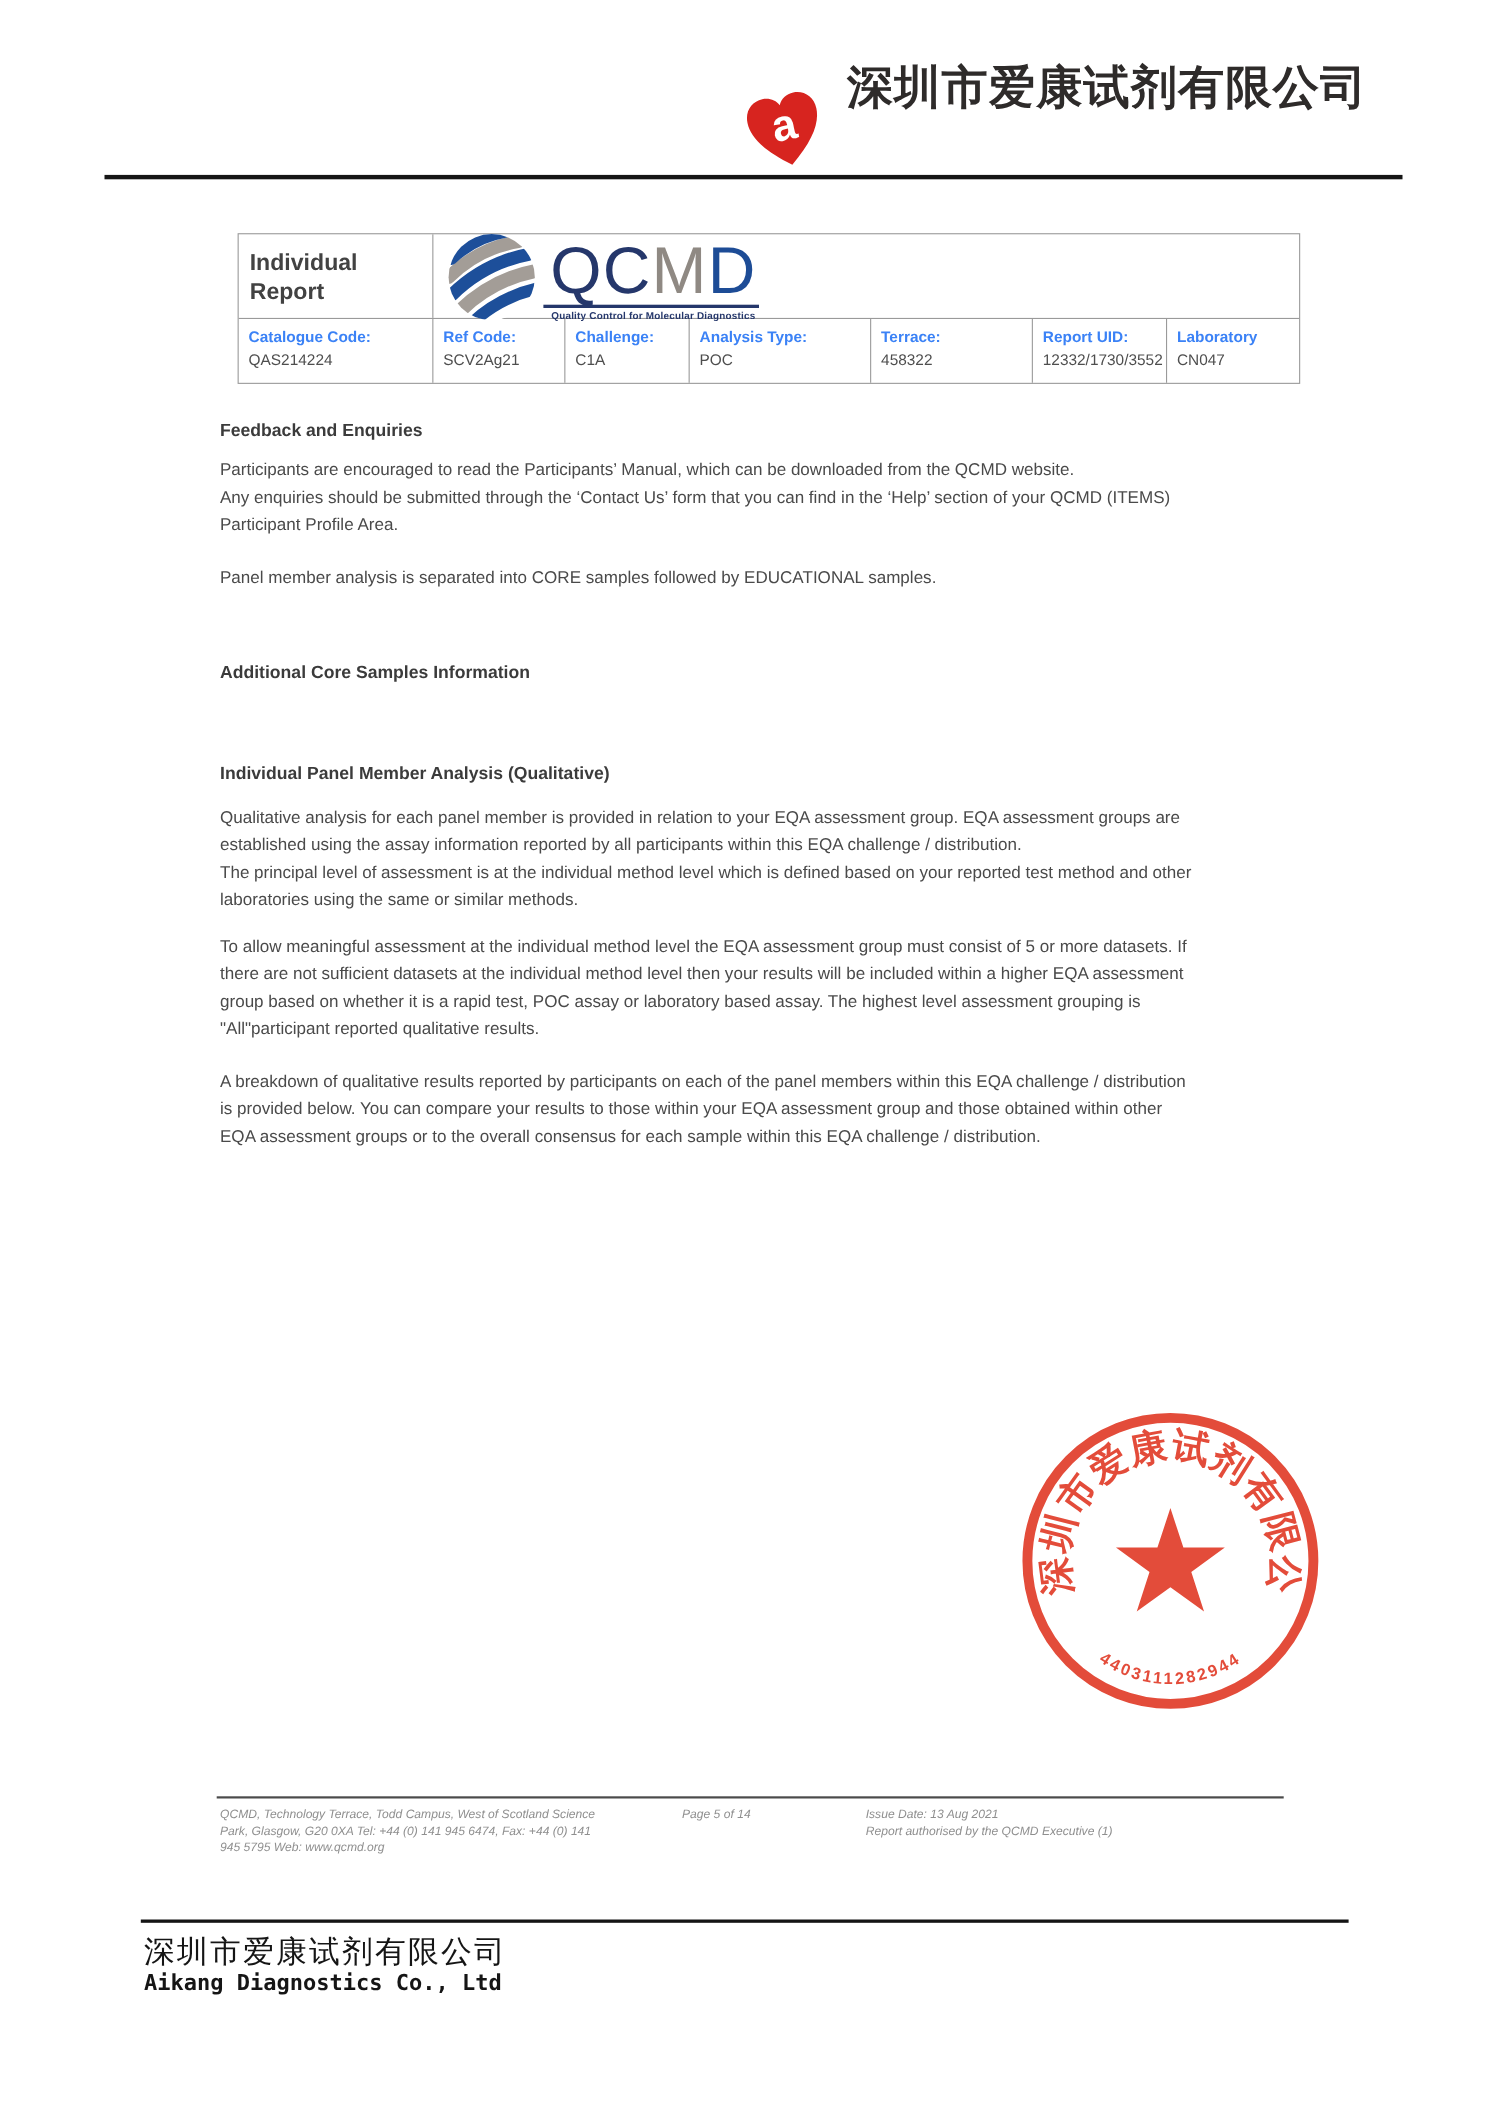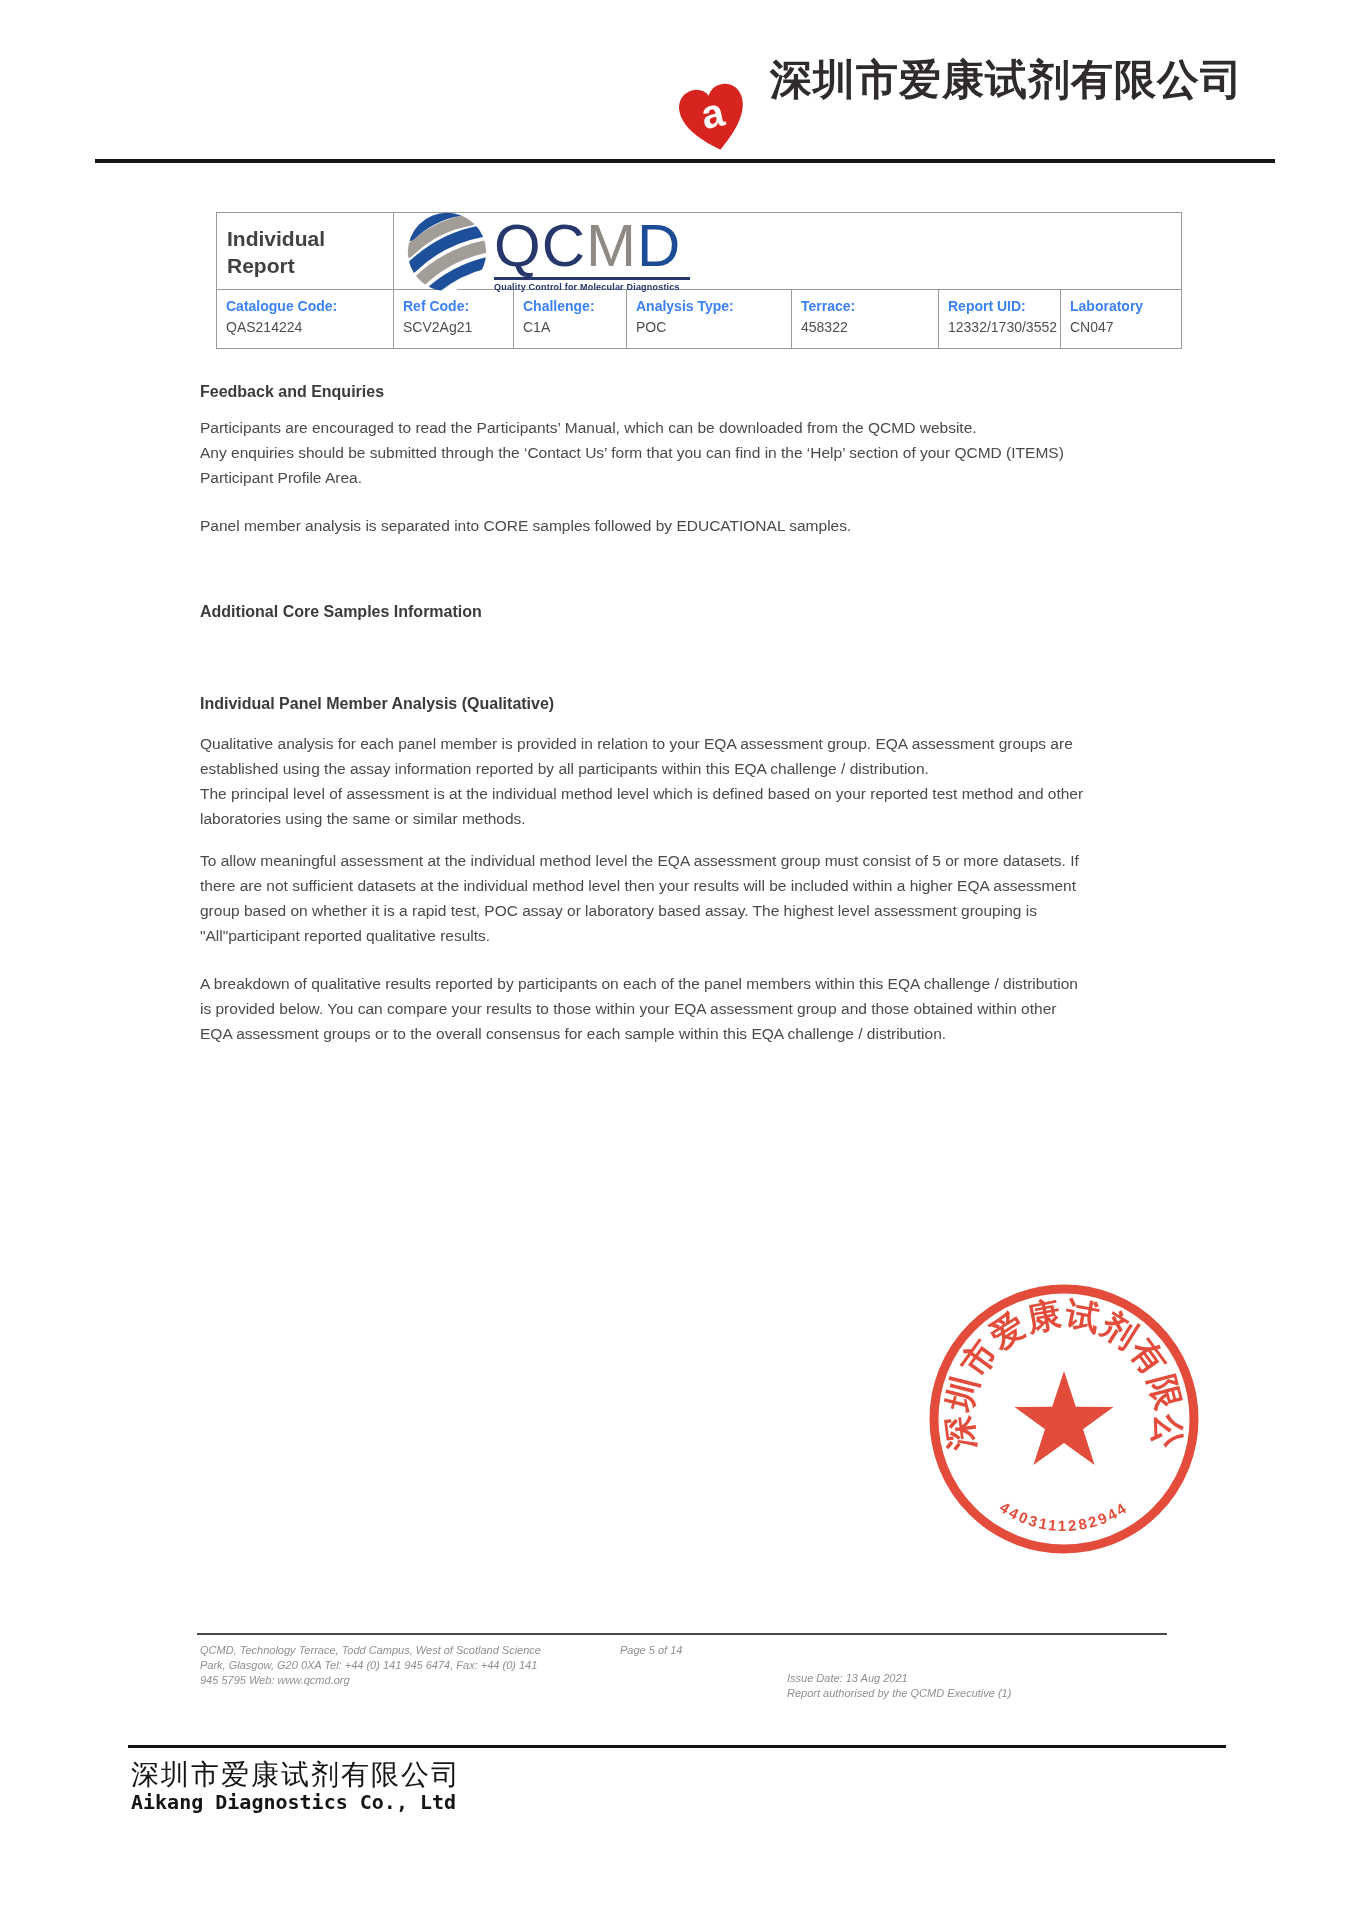--- a/index.html
+++ b/index.html
@@ -21,21 +21,21 @@
   .rt-row2{display:grid;grid-template-columns:176px 120px 113px 165px 147px 122px 121px;border-top:1px solid #9a9a9a;}
   .cell{border-left:1px solid #9a9a9a;padding:10px 10px;}
   .cell:first-child{border-left:none;}
   .report-type{font-size:21px;font-weight:bold;color:#424242;line-height:27px;white-space:pre-line;padding-top:12px;}
   .study-title{font-size:22px;font-weight:bold;color:#424242;line-height:28px;white-space:pre-line;padding-left:14px;padding-top:11px;}
   .meta-label{font-size:14px;font-weight:bold;color:#3b82f6;white-space:nowrap;}
   .meta-value{font-size:14px;color:#4e4e4e;margin-top:5px;white-space:nowrap;}
   .rt-row2 .cell{padding:8px 9px;}
 
   
-  .qcmd-cell{position:relative;padding:0;overflow:visible;}
+  .qcmd-cell{position:relative;padding:0;overflow:visible;text-align:center;}
   .qcmd-word{position:absolute;left:100px;top:2px;width:200px;}
   .qcmd-letters{font-size:60px;line-height:62px;font-weight:400;letter-spacing:1px;white-space:nowrap;}
   .q-navy{color:#25376b;}
   .q-gray{color:#8f8983;}
   .q-blue{color:#1d4c96;}
   .qcmd-underline{height:3px;background:#25376b;width:196px;margin-top:0px;}
   .qcmd-tagline{font-size:9px;font-weight:bold;color:#25376b;letter-spacing:0.2px;margin-top:2px;white-space:nowrap;}
 
   
   .sec-heading{font-size:16px;font-weight:bold;color:#3b3b3b;white-space:nowrap;}
@@ -169,20 +169,20 @@
         <textPath href="#sealBottomArc" startOffset="50%">4403111282944</textPath>
       </text>
     </svg>
   </div>
 
   <div class="abs foot-rule" style="left:197px;top:1633px;width:970px;height:2px;"></div>
   <div class="abs foot-text" style="left:200px;top:1643px;">QCMD, Technology Terrace, Todd Campus, West of Scotland Science
 Park, Glasgow, G20 0XA Tel: +44 (0) 141 945 6474, Fax: +44 (0) 141
 945 5795 Web: www.qcmd.org</div>
   <div class="abs foot-text" style="left:620px;top:1643px;">Page 5 of 14</div>
-  <div class="abs foot-text" style="left:787px;top:1643px;margin-top:28px;">Issue Date: 13 Aug 2021
+  <div class="abs foot-text" style="left:787px;top:1643px;">Issue Date: 13 Aug 2021
 Report authorised by the QCMD Executive (1)</div>
 
   <div class="abs bottom-rule" style="left:128px;top:1745px;width:1098px;height:3px;"></div>
   <div class="abs bottom-zh" style="left:131px;top:1756px;">深圳市爱康试剂有限公司</div>
   <div class="abs bottom-en" style="left:131px;top:1790px;">Aikang Diagnostics Co., Ltd</div>
 
 </div>
 
 </body></html>

